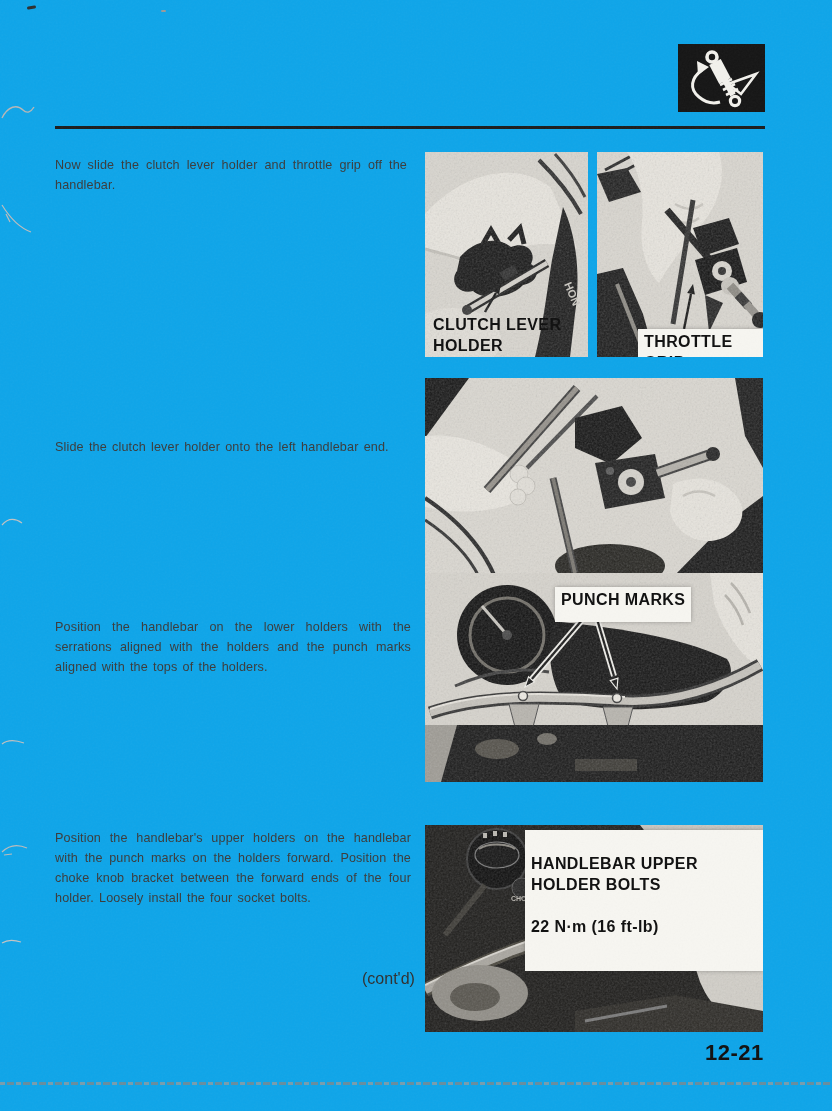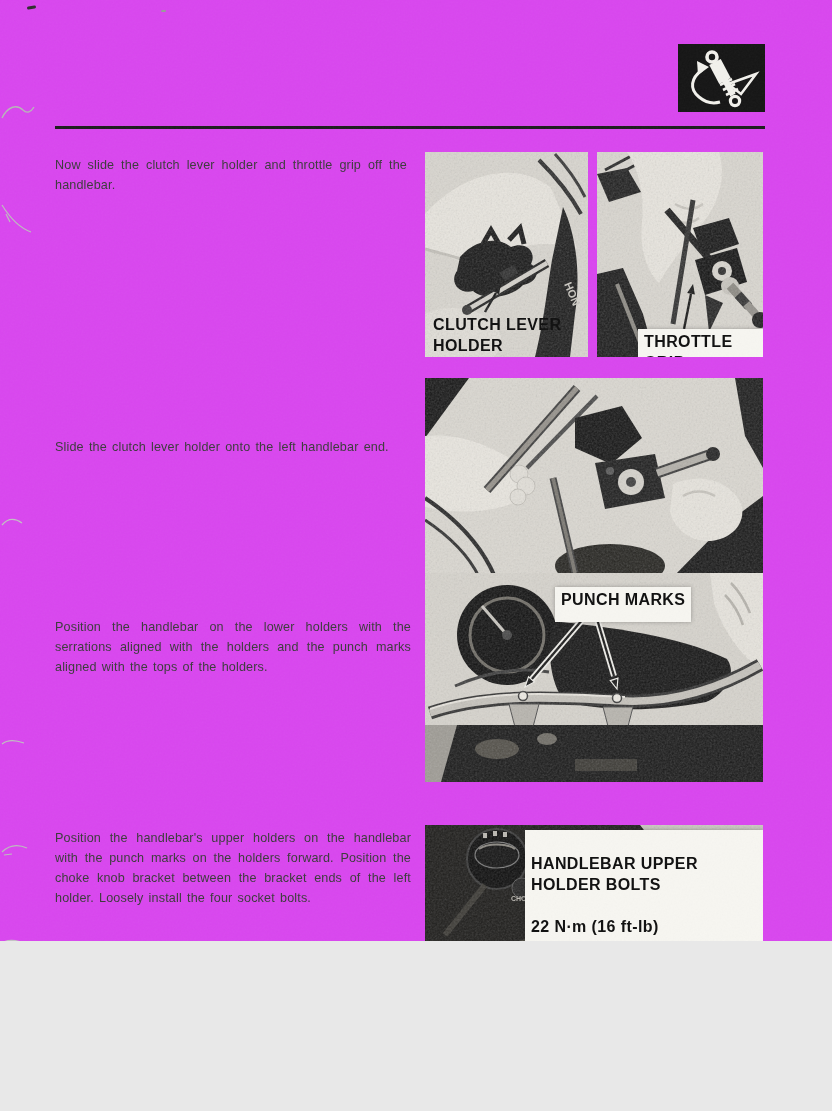--- a/index.html
+++ b/index.html
@@ -1,16 +1,16 @@
 <!DOCTYPE html>
 <html><head>
 <meta charset="utf-8">
 <style>
   html,body{margin:0;padding:0;background:#e8e8e8;}
-  .page{position:relative;width:832px;height:941px;background:#d946ef;overflow:hidden;
+  .page{position:relative;width:832px;height:1111px;background:#0ea5e9;overflow:hidden;
         font-family:"Liberation Sans",sans-serif;}
   .para{position:absolute;font-size:12.6px;line-height:20px;color:#3b3b3b;
         text-align:justify;letter-spacing:.15px;word-spacing:1.5px;}
   .rule{position:absolute;left:55px;top:126px;width:710px;height:3px;background:#1c1c1c;}
   .icon-box{position:absolute;left:678px;top:44px;width:87px;height:68px;background:#151515;}
   .figure{position:absolute;overflow:hidden;background:#d8d5ce;}
   .figure svg{display:block;}
   .plabel{position:absolute;font-weight:bold;font-size:16px;line-height:1.32;
           color:#0f0f0f;letter-spacing:.4px;white-space:pre-line;z-index:3;}
   .pbox{background:#f7f6f1;padding:2px 6px 12px;box-shadow:0 0 4px rgba(40,40,40,.35);}
@@ -75,21 +75,21 @@
       <polygon points="19,17 31,23 20,31" fill="#f2f1ec"></polygon>
       <polygon points="50,40 78,30 63,50" fill="none" stroke="#f2f1ec" stroke-width="2.6"></polygon>
     </svg>
   </div>
 
   <div class="rule"></div>
 
   <div class="para" style="left:55px;top:155px;width:352px;">Now slide the clutch lever holder and throttle grip off the handlebar.</div>
   <div class="para" style="left:55px;top:437px;width:362px;">Slide the clutch lever holder onto the left handlebar end.</div>
   <div class="para" style="left:55px;top:617px;width:356px;">Position the handlebar on the lower holders with the serrations aligned with the holders and the punch marks aligned with the tops of the holders.</div>
-  <div class="para" style="left:55px;top:828px;width:356px;">Position the handlebar's upper holders on the handlebar with the punch marks on the holders forward. Position the choke knob bracket between the bracket ends of the left holder. Loosely install the four socket bolts.</div>
+  <div class="para" style="left:55px;top:828px;width:356px;">Position the handlebar's upper holders on the handlebar with the punch marks on the holders forward. Position the choke knob bracket between the forward ends of the four holder. Loosely install the four socket bolts.</div>
 
   <div class="figure" style="left:425px;top:152px;width:163px;height:205px;">
     <svg width="163" height="205" viewBox="0 0 163 205">
       <rect width="163" height="205" fill="#d9d6cf"></rect>
       <ellipse cx="28" cy="188" rx="48" ry="32" fill="#e2dfd8"></ellipse>
       <path d="M 0,62 C 38,20 92,8 126,36 L 152,96 C 112,86 80,96 55,116 L 0,97 Z" fill="#e9e6df"></path>
       <path d="M 0,97 C 25,104 45,108 55,116" stroke="#c2bfb8" stroke-width="3" fill="none"></path>
       <path d="M 114,8 C 130,24 145,42 156,62" stroke="#2a2a2a" stroke-width="4" fill="none"></path>
       <path d="M 130,2 C 141,14 152,29 160,45" stroke="#333" stroke-width="3" fill="none"></path>
       <path d="M 138,55 C 151,82 156,122 150,162 L 145,205 L 110,205 C 119,168 122,138 127,108 Z" fill="#191919"></path>

